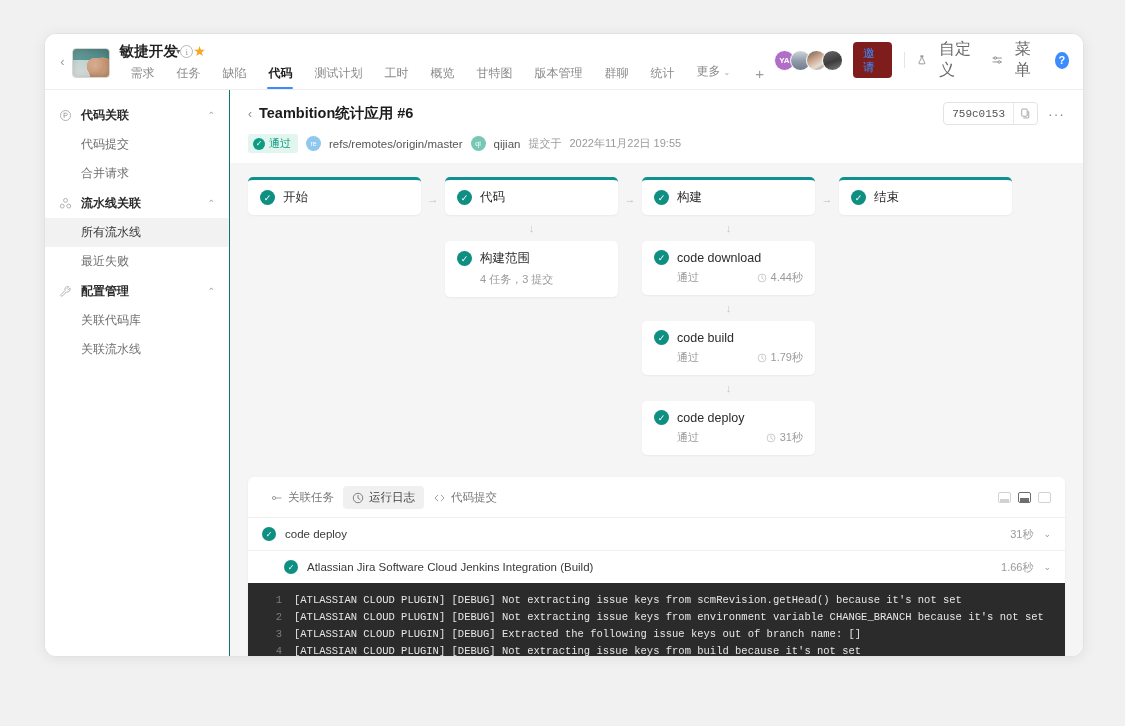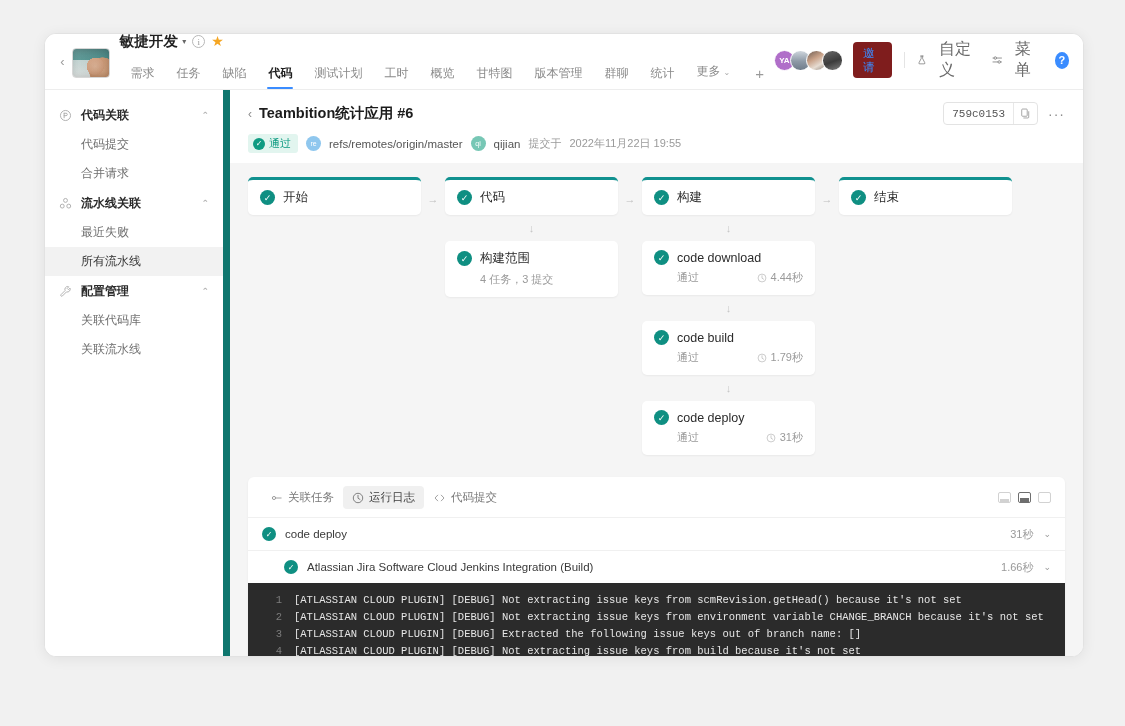--- a/index.html
+++ b/index.html
@@ -52,22 +52,22 @@
       linear-gradient(150deg, rgba(255,255,255,.25), rgba(0,0,0,.12)),
       radial-gradient(circle at 62% 62%, #e3b392 0%, #d79d77 30%, transparent 31%),
       radial-gradient(circle at 82% 78%, #dca882 0%, #cf9268 36%, transparent 37%),
       linear-gradient(180deg, #2f6f6d 0%, #3d8a86 38%, #bfd4d2 39%, #e8eeec 100%);
     background-size: cover;
     border: 1px solid #d7d7d7;
     box-shadow: inset 0 0 6px rgba(0,0,0,.15);
   }
   .proj-block { display: flex; flex-direction: column; justify-content: flex-end; }
   .proj-title-row {
-    display: flex; align-items: center; gap: 6px;
-    margin-bottom: 13px; height: 20px;
+    display: flex; align-items: center; 
+    margin-bottom: 3px; height: 20px;
   }
   .proj-name { font-size: 14.5px; font-weight: 700; color: #1f1f1f; letter-spacing: .2px; }
   .caret-dn { font-size: 8px; color: #666; margin-left: -2px; }
   .info-circ {
     width: 13px; height: 13px; border-radius: 50%;
     border: 1px solid #b7b7b7; color: #9a9a9a;
     font-size: 9px; line-height: 12px; text-align: center;
     font-family: "Liberation Serif", serif;
   }
   .star { color: #f5a623; font-size: 14px; line-height: 12px; }
@@ -120,21 +120,21 @@
     background: #3a8cff; color: #fff;
     font-size: 11px; font-weight: 700;
     display: flex; align-items: center; justify-content: center;
   }
 
   
   .body { flex: 1; display: flex; min-height: 0; }
 
   .sidebar {
     width: 185px; flex: 0 0 185px;
-    border-right: 7px solid #0f766e;
+    border-right: 1px solid #0f766e;
     padding-top: 10px;
     background: #fff;
   }
   .grp-head {
     display: flex; align-items: center;
     height: 30px; padding: 0 14px 0 14px;
     font-size: 12px; font-weight: 700; color: #2b2b2b;
   }
   .grp-head .gico { width: 15px; color: #a8a8a8; display: flex; align-items: center; }
   .grp-head .gtxt { margin-left: 7px; }
@@ -354,22 +354,22 @@
           <span class="gico">
             <svg width="13" height="13" viewBox="0 0 16 16">
                 <circle cx="8" cy="4.2" r="2.4" fill="none" stroke="#a8a8a8" stroke-width="1.1"></circle>
                 <circle cx="4" cy="11.2" r="2.4" fill="none" stroke="#a8a8a8" stroke-width="1.1"></circle>
                 <circle cx="12" cy="11.2" r="2.4" fill="none" stroke="#a8a8a8" stroke-width="1.1"></circle>
               </svg>
           </span>
           <span class="gtxt">流水线关联</span>
           <span class="gchev">⌃</span>
         </div>
+        <div class="sb-item active">所有流水线</div>
         <div class="sb-item">最近失败</div>
-        <div class="sb-item active">所有流水线</div>
 
         <div class="grp-head">
           <span class="gico">
             <svg width="13" height="13" viewBox="0 0 16 16">
                 <path d="M10.8 1.8a3.6 3.6 0 0 0-3.3 5l-5 5a1.2 1.2 0 0 0 1.7 1.7l5-5a3.6 3.6 0 0 0 4.4-4.7l-2 2-1.6-1.6 2-2a3.6 3.6 0 0 0-1.2-.4z" fill="none" stroke="#a8a8a8" stroke-width="1.05" stroke-linejoin="round"></path>
               </svg>
           </span>
           <span class="gtxt">配置管理</span>
           <span class="gchev">⌃</span>
         </div>

